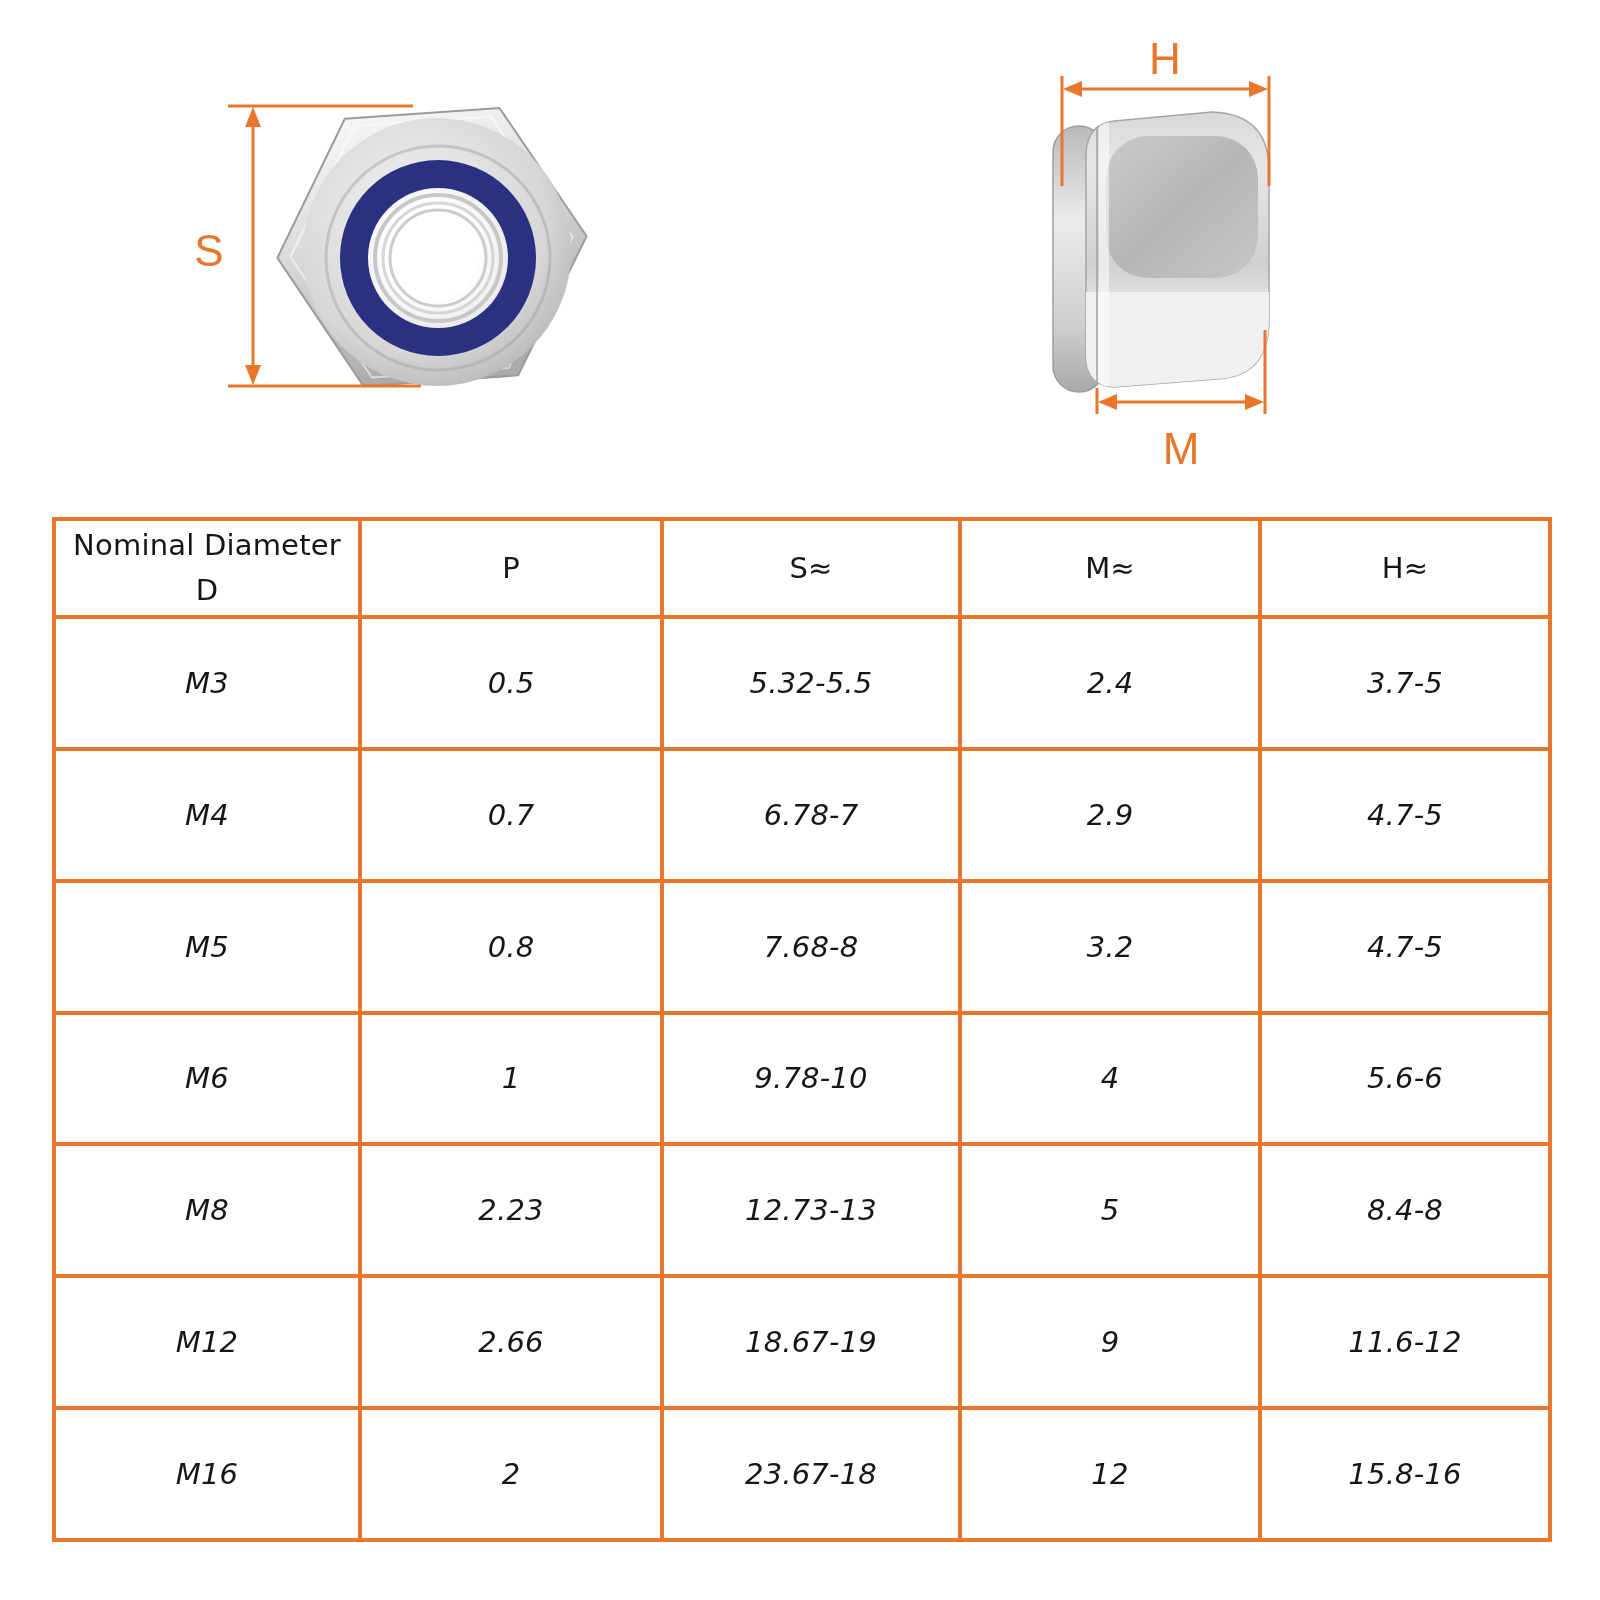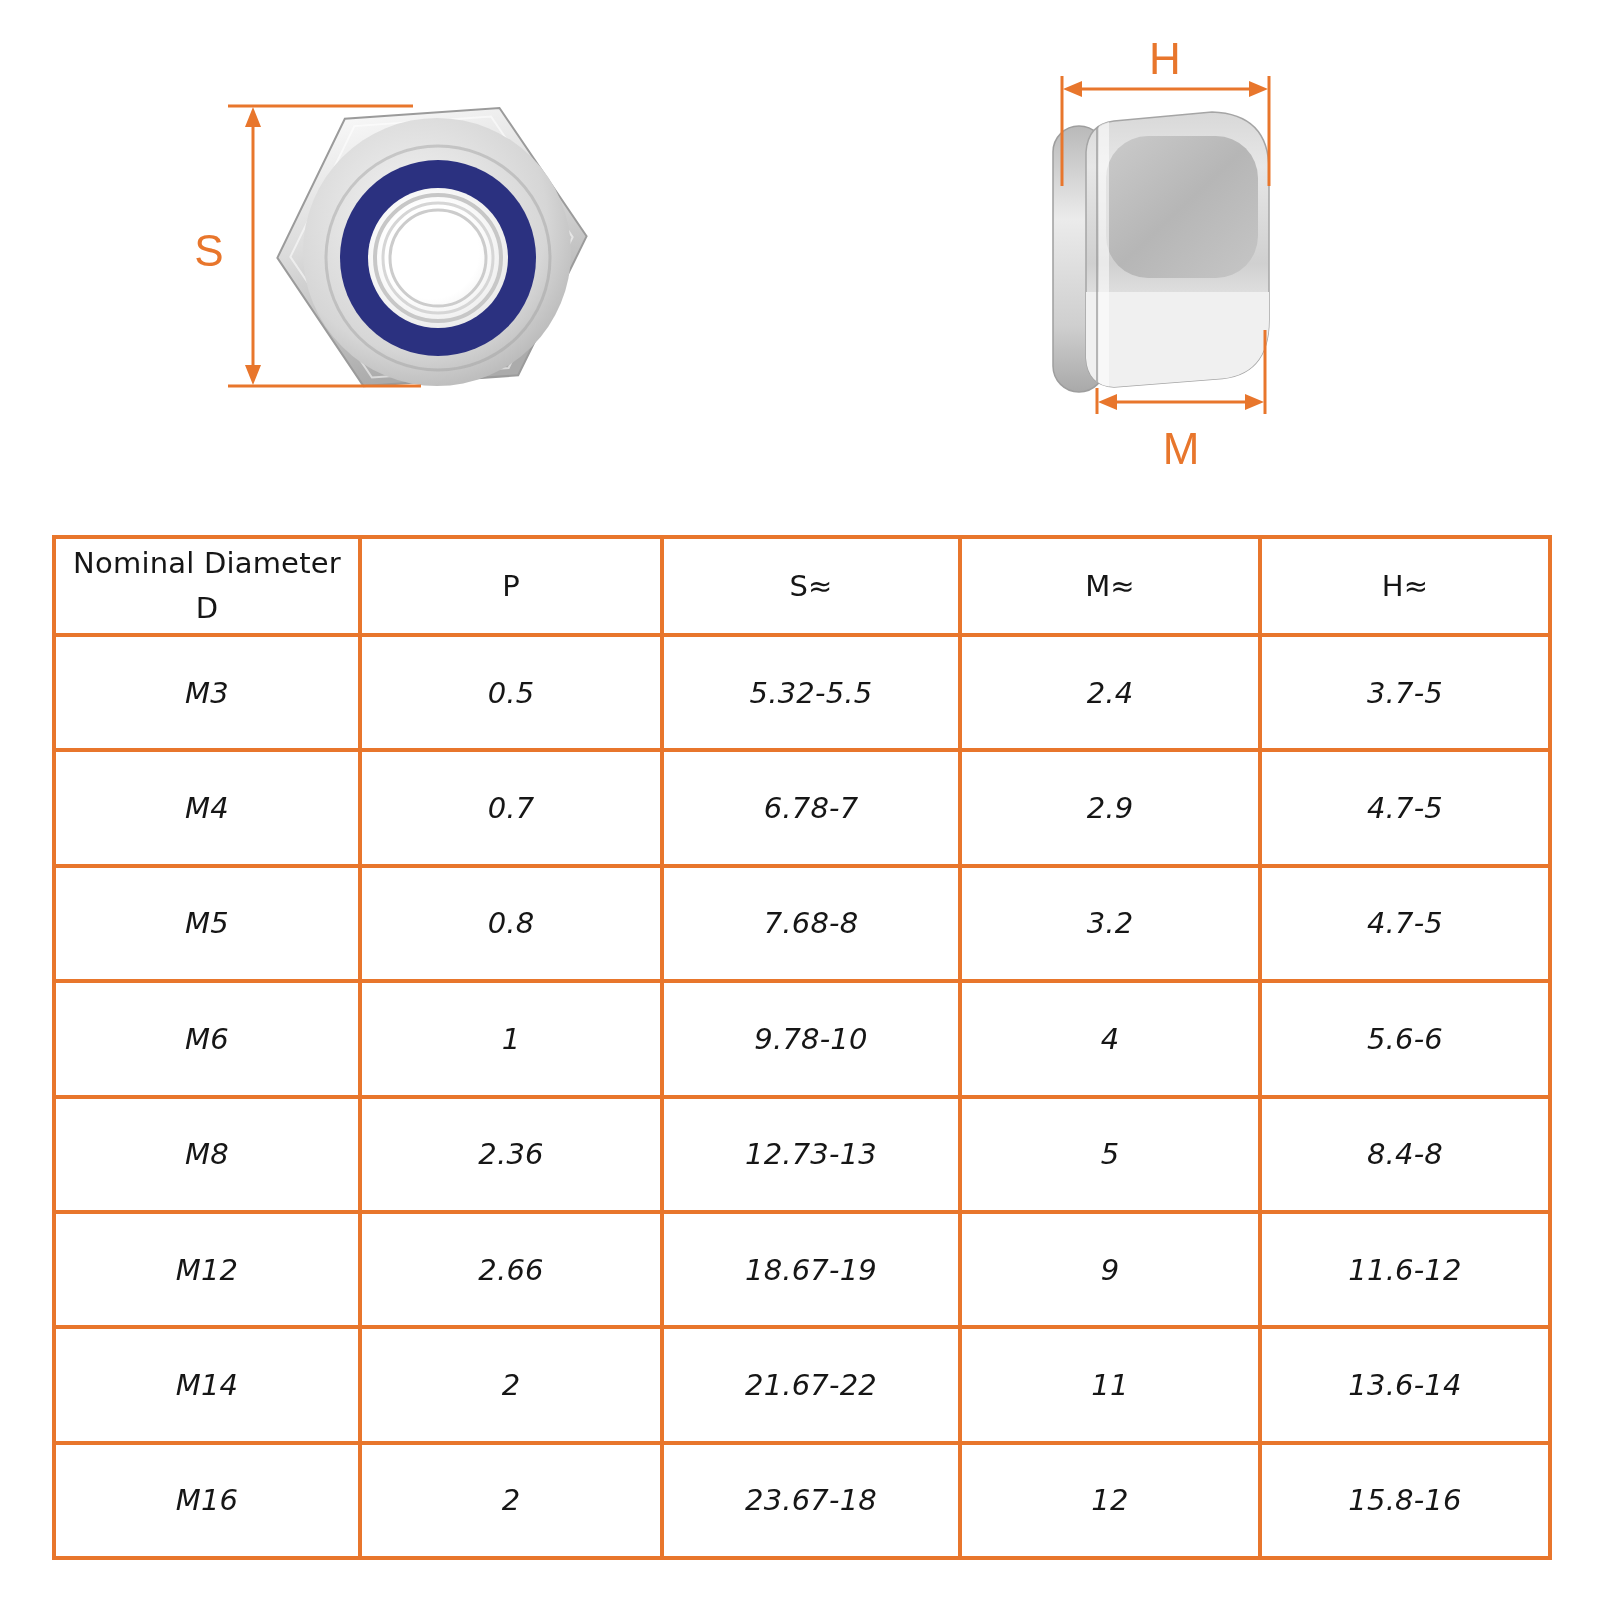--- a/index.html
+++ b/index.html
@@ -3,21 +3,21 @@
 <meta charset="utf-8">
 <style>
   html,body{margin:0;padding:0;background:#ffffff;}
   body{
     width:1600px;height:1600px;position:relative;overflow:hidden;
     font-family:"DejaVu Sans","Liberation Sans",sans-serif;color:#1a1a1a;
   }
   .fig{position:absolute;}
   .dim-label{font-family:"Liberation Sans","DejaVu Sans",sans-serif;}
   table.spec{
-    position:absolute;left:52px;top:535px;width:1496px;height:1025px;
+    position:absolute;left:52px;top:517px;width:1496px;height:1025px;
     border-collapse:collapse;table-layout:fixed;
   }
   table.spec th,table.spec td{
     border:4px solid #E8762C;text-align:center;vertical-align:middle;
     font-size:29px;font-weight:500;color:#161616;padding:0;
     letter-spacing:0.2px;
   }
   thead tr{height:98px;}
   tbody tr{height:103px;font-style:italic;}
   th .hline{line-height:45px;font-weight:500;}
@@ -173,40 +173,33 @@
     </tr>
     <tr>
       <td>M6</td>
       <td>1</td>
       <td>9.78-10</td>
       <td>4</td>
       <td>5.6-6</td>
     </tr>
     <tr>
       <td>M8</td>
-      <td>2.36</td>
+      <td>2.23</td>
       <td>12.73-13</td>
       <td>5</td>
       <td>8.4-8</td>
     </tr>
     <tr>
       <td>M12</td>
       <td>2.66</td>
       <td>18.67-19</td>
       <td>9</td>
       <td>11.6-12</td>
     </tr>
     <tr>
-      <td>M14</td>
-      <td>2</td>
-      <td>21.67-22</td>
-      <td>11</td>
-      <td>13.6-14</td>
-    </tr>
-    <tr>
       <td>M16</td>
       <td>2</td>
       <td>23.67-18</td>
       <td>12</td>
       <td>15.8-16</td>
     </tr>
   </tbody>
 </table>
 
 </body></html>

